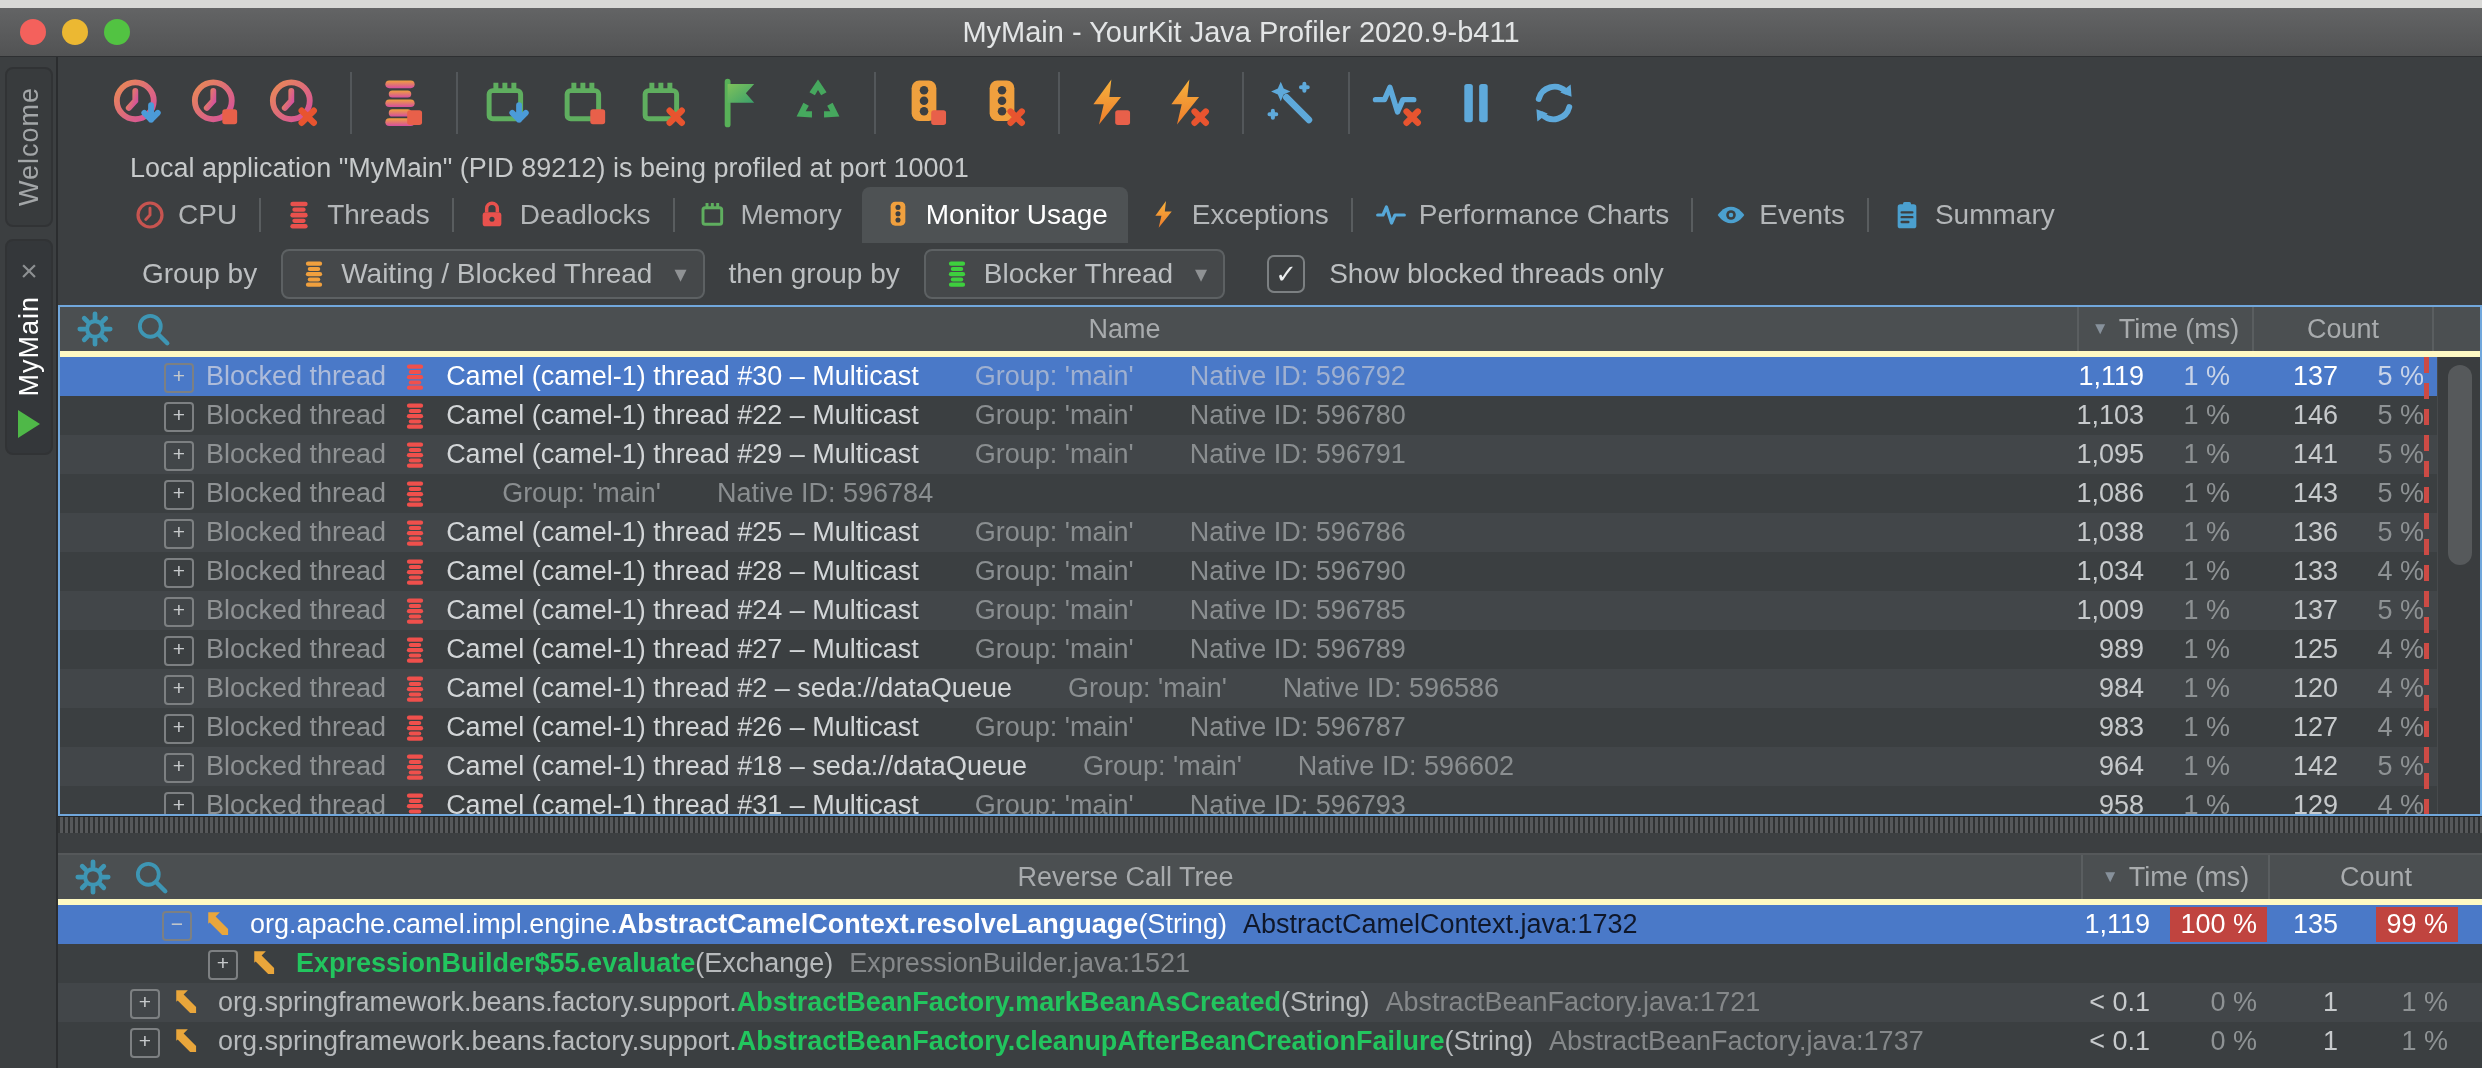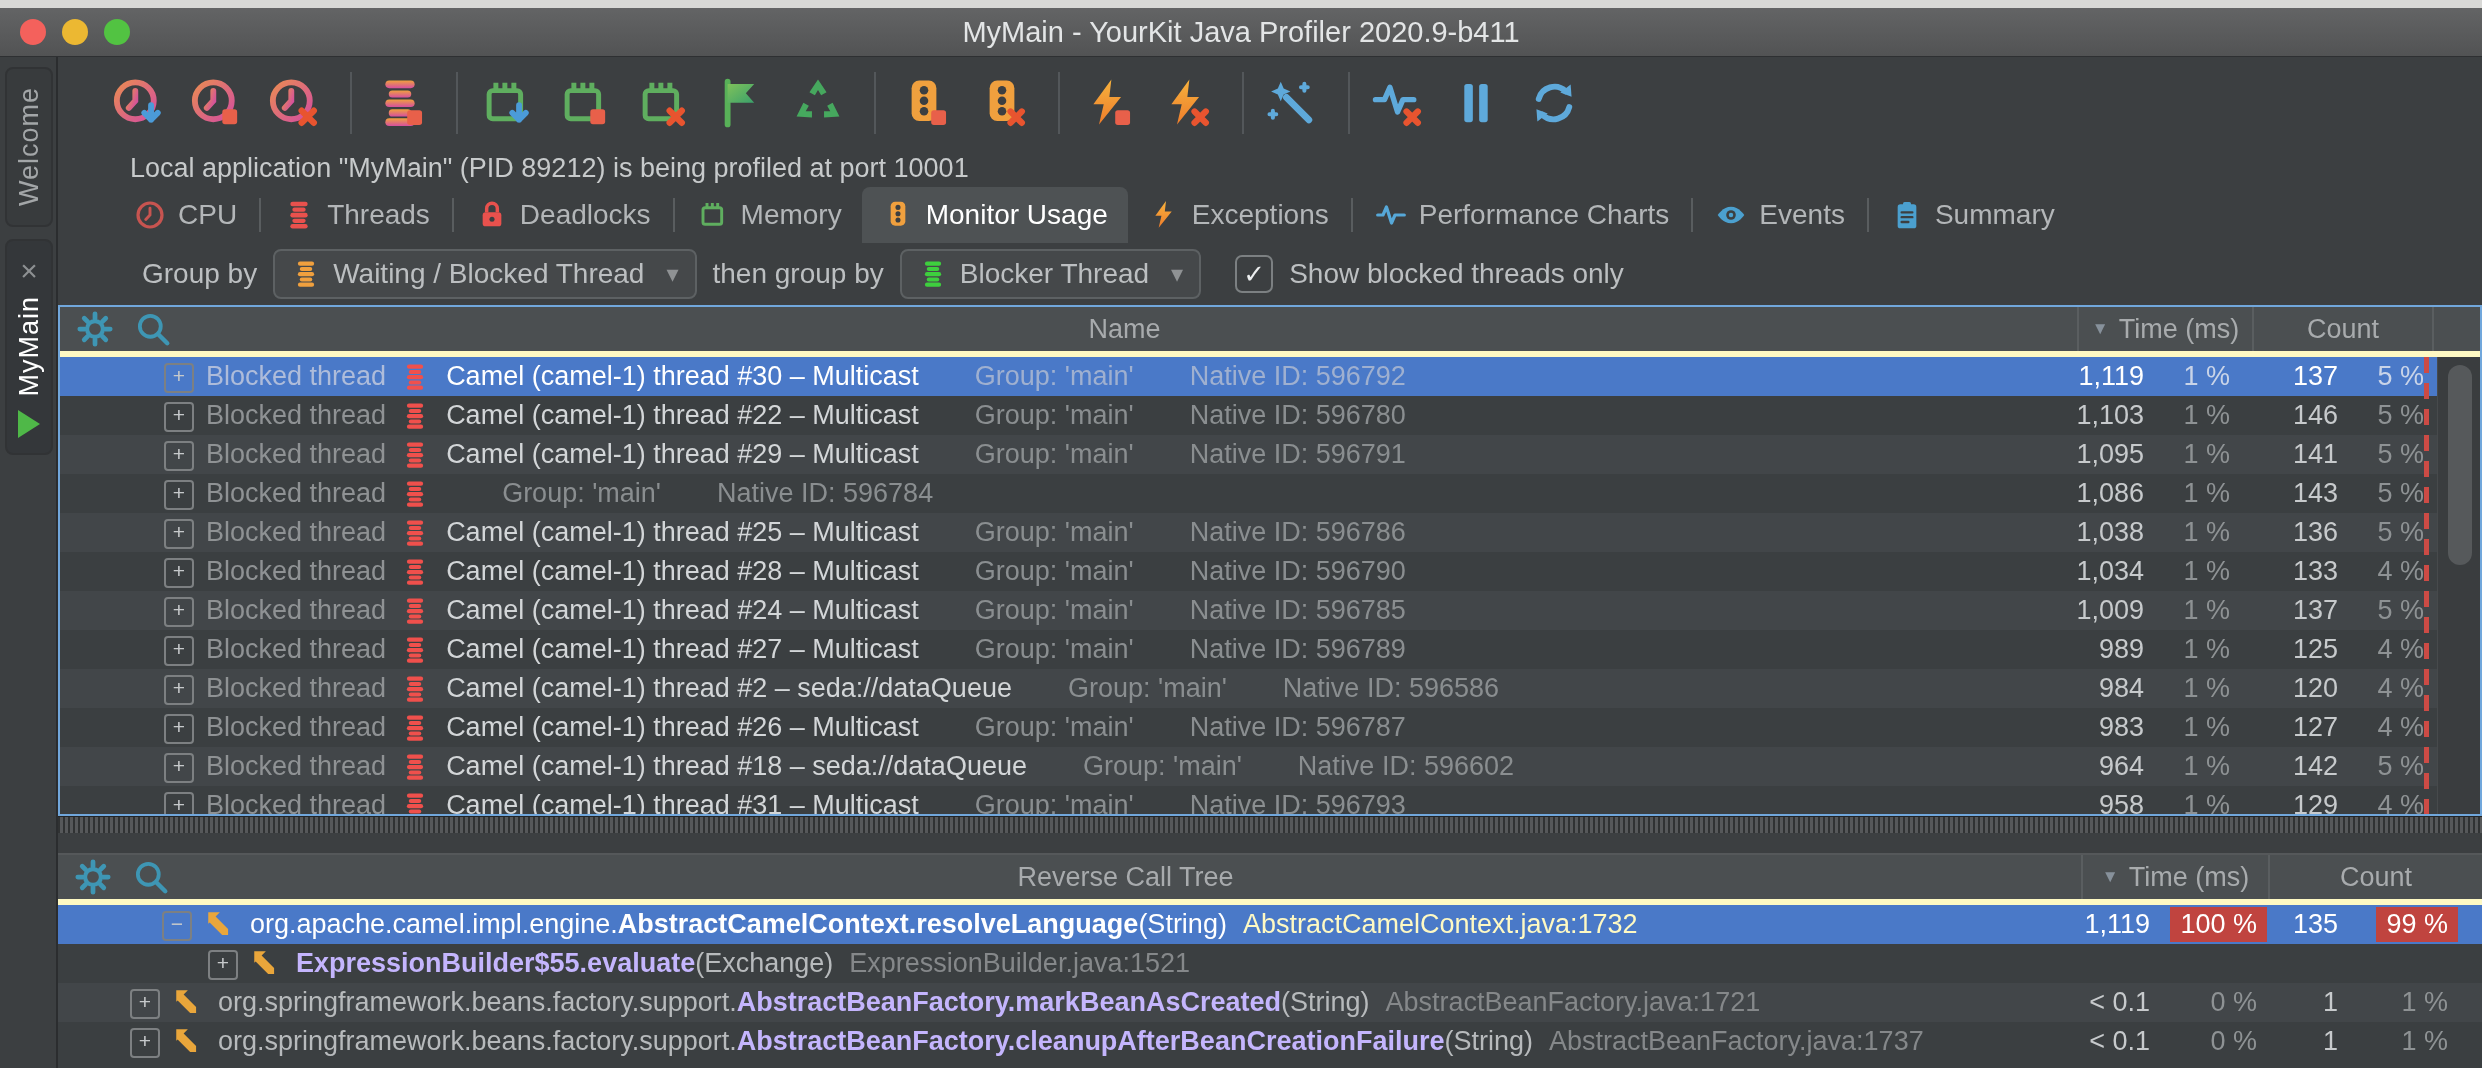--- a/index.html
+++ b/index.html
@@ -38,21 +38,21 @@
   .statusline{height:38px;display:flex;align-items:center;padding-left:72px;color:#c7cacb;font-size:27px;}
 
   
   .tabbar{height:56px;display:flex;align-items:flex-end;padding-left:56px;}
   .vtab{height:56px;display:flex;align-items:center;gap:12px;padding:0 20px;font-size:28px;color:#b3b6b8;}
   .vtab svg{width:32px;height:32px;flex:none;}
   .vtab.active{background:#4e5254;border-radius:8px 8px 0 0;color:#ffffff;}
   .tabsep{width:2px;height:34px;background:#595d5f;margin:0 2px;align-self:center;}
 
   
-  .filterbar{height:62px;display:flex;align-items:center;padding-left:84px;gap:16px;}
+  .filterbar{height:62px;display:flex;align-items:center;padding-left:84px;gap:24px;}
   .flabel{color:#bcbfc1;font-size:28px;}
   .dropdown{height:46px;display:flex;align-items:center;gap:12px;padding:0 16px;background:#45484a;
     border:2px solid #5d6163;border-radius:8px;color:#bcbfc1;font-size:28px;}
   .dropdown svg{width:30px;height:30px;}
   .dd-caret{color:#8f9294;font-size:24px;margin-left:10px;}
   .checkbox{width:34px;height:34px;border:2px solid #7c8082;border-radius:7px;background:#404object446;
     display:flex;align-items:center;justify-content:center;color:#eceeef;font-size:26px;margin-left:18px;}
 
   
   .panel{margin:0;border:2px solid #71a7dc;background:#3b3f41;}
@@ -110,25 +110,25 @@
     border-left:1px solid rgba(255,255,255,0.07);z-index:4;}
   .vthumb{position:absolute;top:8px;right:8px;width:24px;height:200px;background:#56595b;border-radius:12px;}
   .hscroll{height:16px;background:repeating-linear-gradient(90deg,#303233 0 2px,#56585a 2px 5px);
     border-top:1px solid #232526;}
   .gapband{height:20px;background:#3c3f41;}
 
   
   .lrow-text{display:flex;align-items:baseline;white-space:nowrap;}
   .call-icon{width:34px;height:34px;flex:none;position:absolute;top:50%;margin-top:-17px;z-index:2;}
   .m-prefix{color:#b7babc;}
-  .m-bold{color:#c4b5fd;font-weight:bold;}
+  .m-bold{color:#22c55e;font-weight:bold;}
   .m-args{color:#b7babc;}
   .m-loc{color:#85888a;margin-left:16px;}
   .trow.selected .m-prefix,.trow.selected .m-bold,.trow.selected .m-args{color:#ffffff;}
-  .trow.selected .m-loc{color:#fef9c3;}
+  .trow.selected .m-loc{color:#0f172a;}
   .ind0 .expander{left:72px;} .ind0 .call-icon{left:114px;} .ind0 .lrow-text{margin-left:160px;}
   .ind1 .expander{left:104px;} .ind1 .call-icon{left:146px;} .ind1 .lrow-text{margin-left:192px;}
   .ind2 .expander{left:150px;} .ind2 .call-icon{left:192px;} .ind2 .lrow-text{margin-left:238px;}
 </style>
 </head>
 <body>
 
 <svg width="0" height="0" style="position:absolute">
   <defs>
     <linearGradient id="gclk" x1="0" y1="0" x2="1" y2="1">

